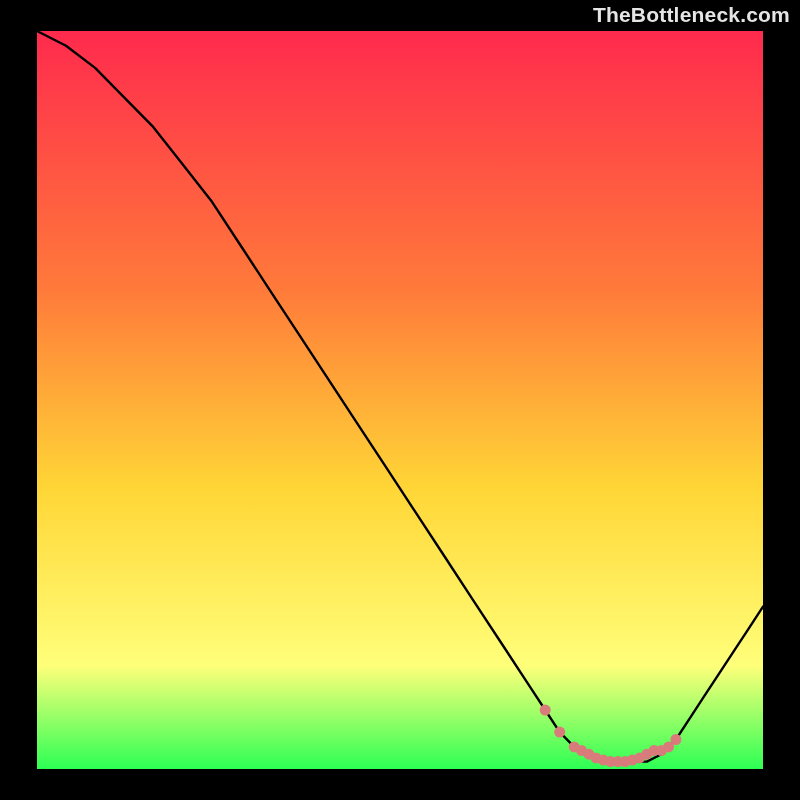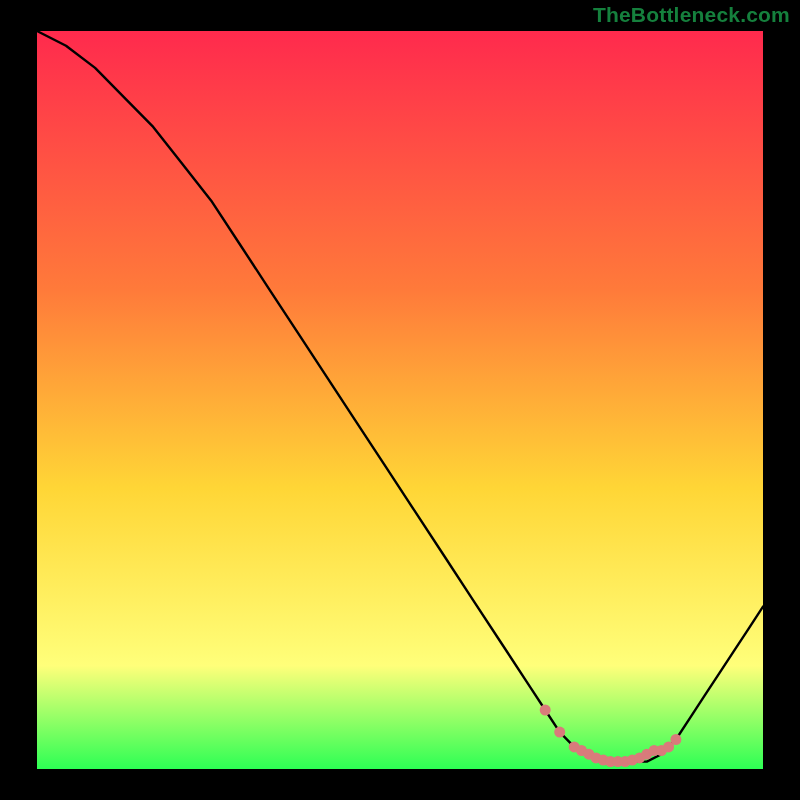--- a/index.html
+++ b/index.html
@@ -16,21 +16,21 @@
     width: 800px;
     height: 800px;
     background: #000;
   }
   .watermark {
     position: absolute;
     top: 3px;
     right: 10px;
     font-size: 21px;
     font-weight: 600;
-    color: #15803d;
+    color: #e5e5e5;
     letter-spacing: 0.2px;
   }
   svg {
     position: absolute;
     top: 0;
     left: 0;
   }
 </style>
 </head>
 <body>

